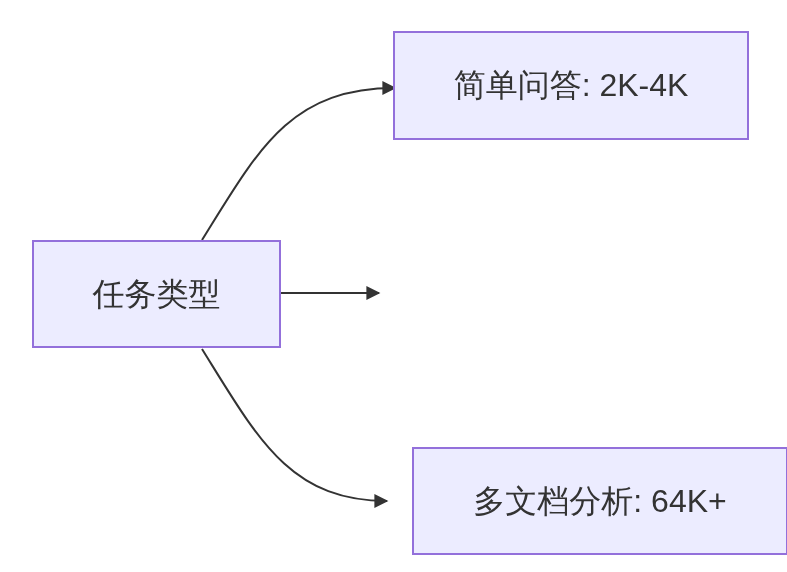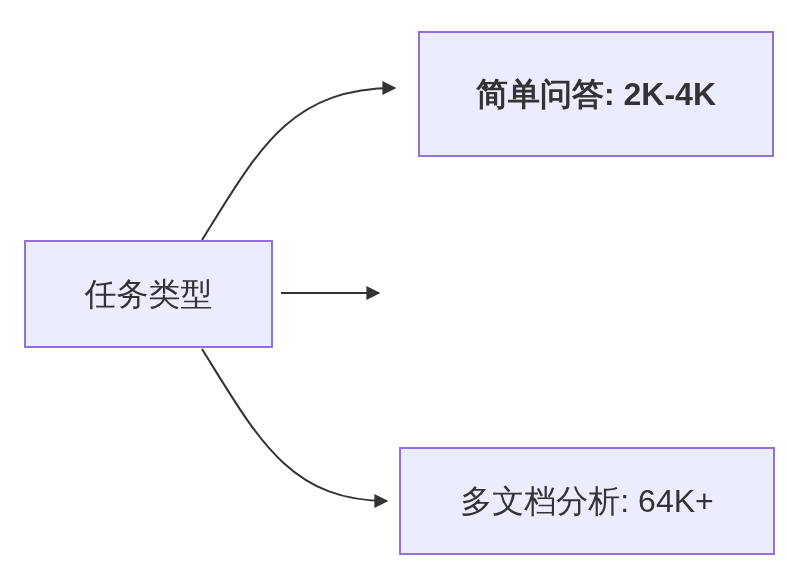--- a/index.html
+++ b/index.html
@@ -32,24 +32,24 @@
     align-items: center;
     justify-content: center;
     background: var(--node-fill, #ECECFF);
     border: 2px solid var(--node-border, #9370DB);
     color: var(--text, #333333);
     font-size: 32px;
     line-height: 1.2;
     text-align: center;
     white-space: nowrap;
   }
-  .node-task-type   { left: 24px;  top: 240px; width: 249px; height: 108px; }
-  .node-simple-qa   { left: 418px; top: 31px;  width: 356px; height: 126px; font-weight: bold; }
+  .node-task-type   { left: 32px;  top: 240px; width: 249px; height: 108px; }
+  .node-simple-qa   { left: 393px; top: 31px;  width: 356px; height: 109px; }
   .node-doc-summary { left: 381px; top: 240px; width: 390px; height: 109px; }
-  .node-multi-doc   { left: 399px; top: 447px; width: 376px; height: 108px; }
+  .node-multi-doc   { left: 412px; top: 447px; width: 376px; height: 108px; }
 </style>
 </head>
 <body>
 
 <div class="canvas">
 
   <svg class="edges" width="787" height="572" viewBox="0 0 787 572" xmlns="http://www.w3.org/2000/svg">
     <defs>
       <marker id="arrowhead" viewBox="0 0 10 10" refX="9" refY="5" markerWidth="16" markerHeight="14" orient="auto" markerUnits="userSpaceOnUse">
         <path class="arrowhead-path" d="M 0 0 L 10 5 L 0 10 z"></path>

